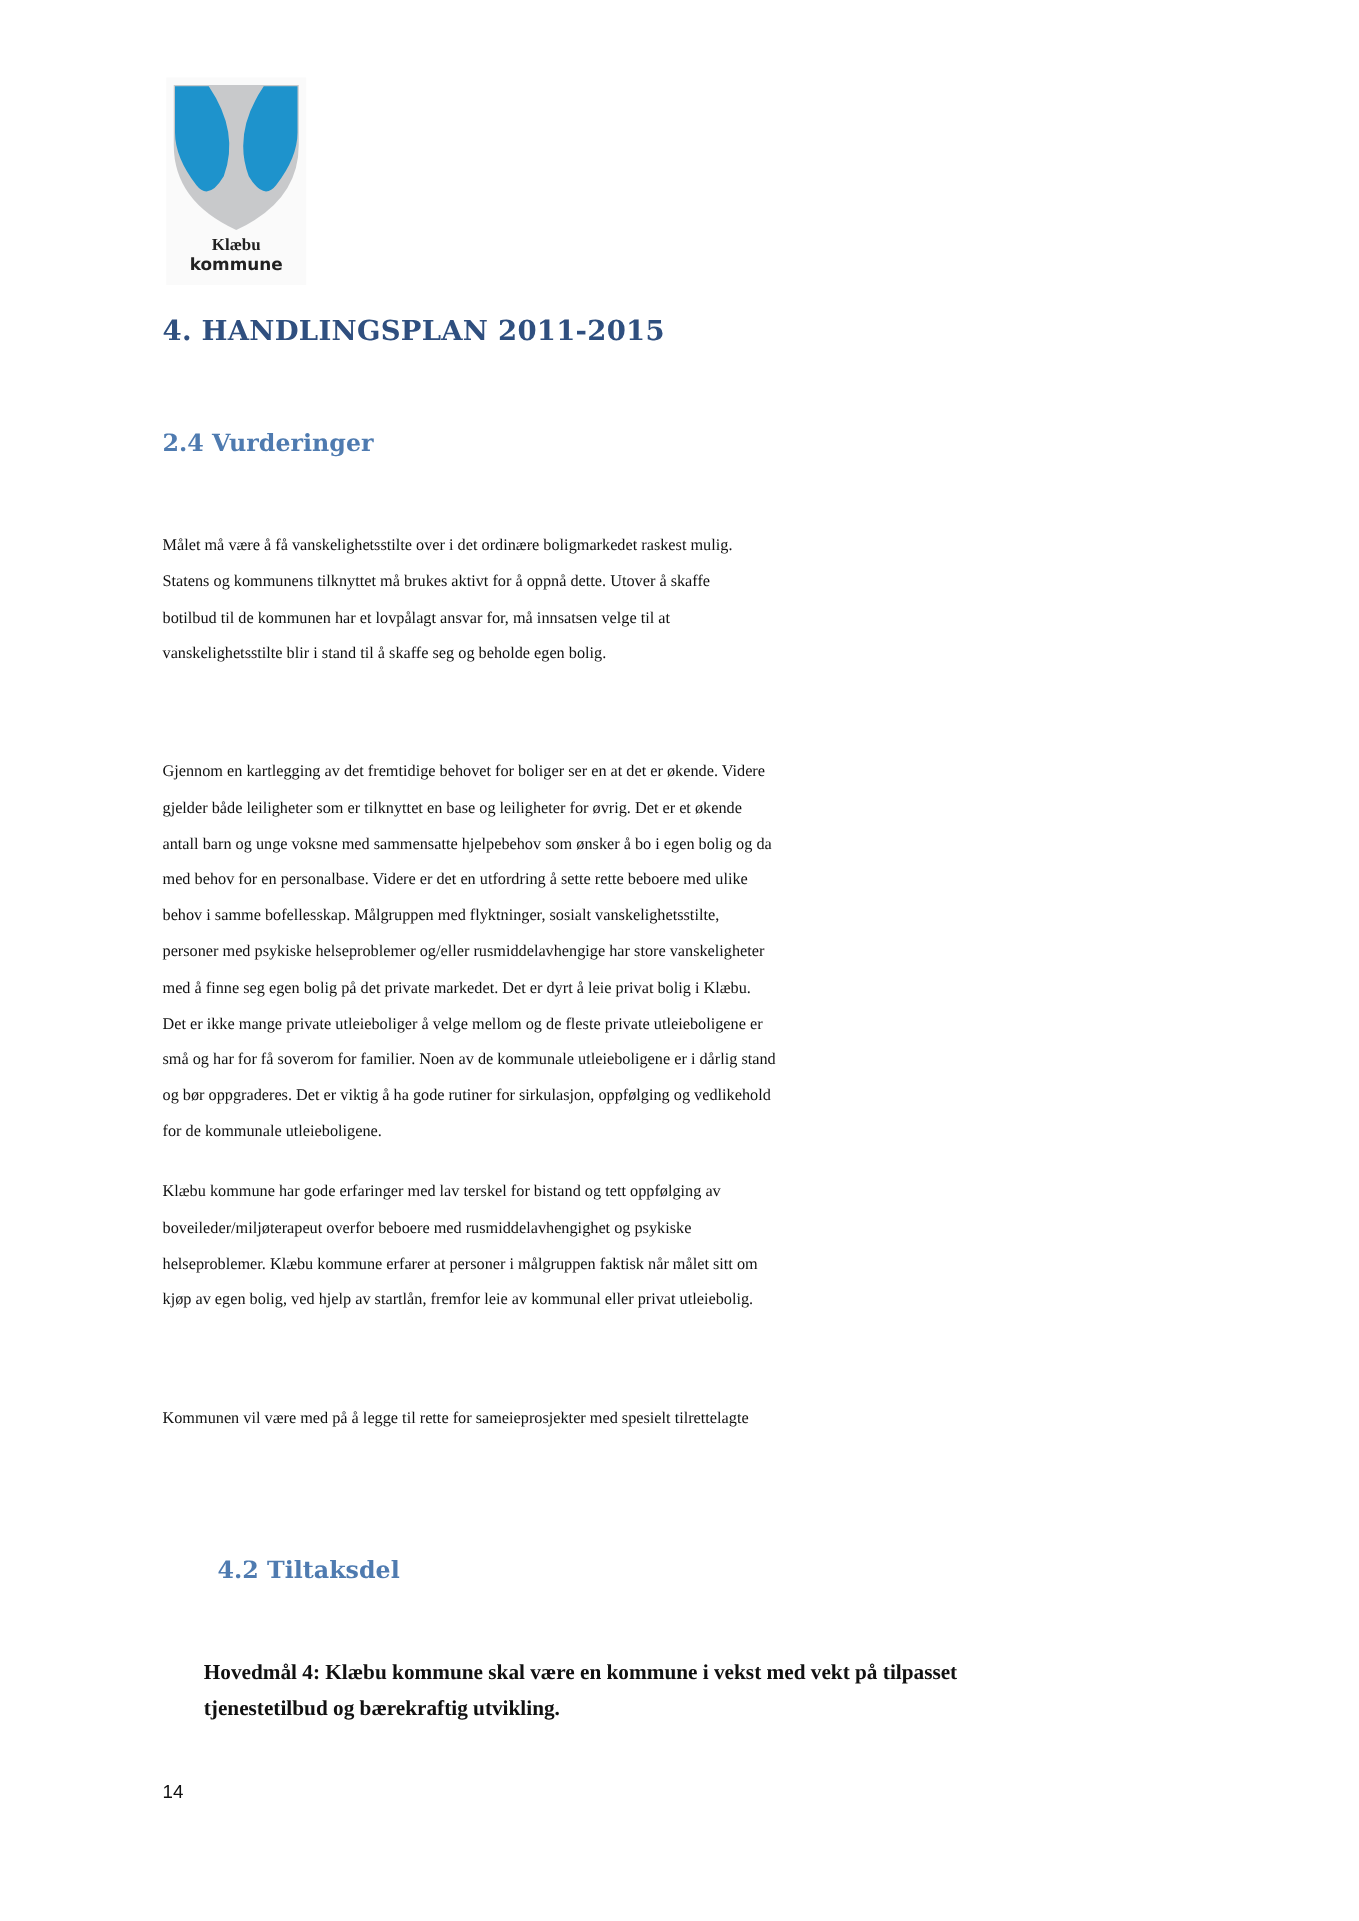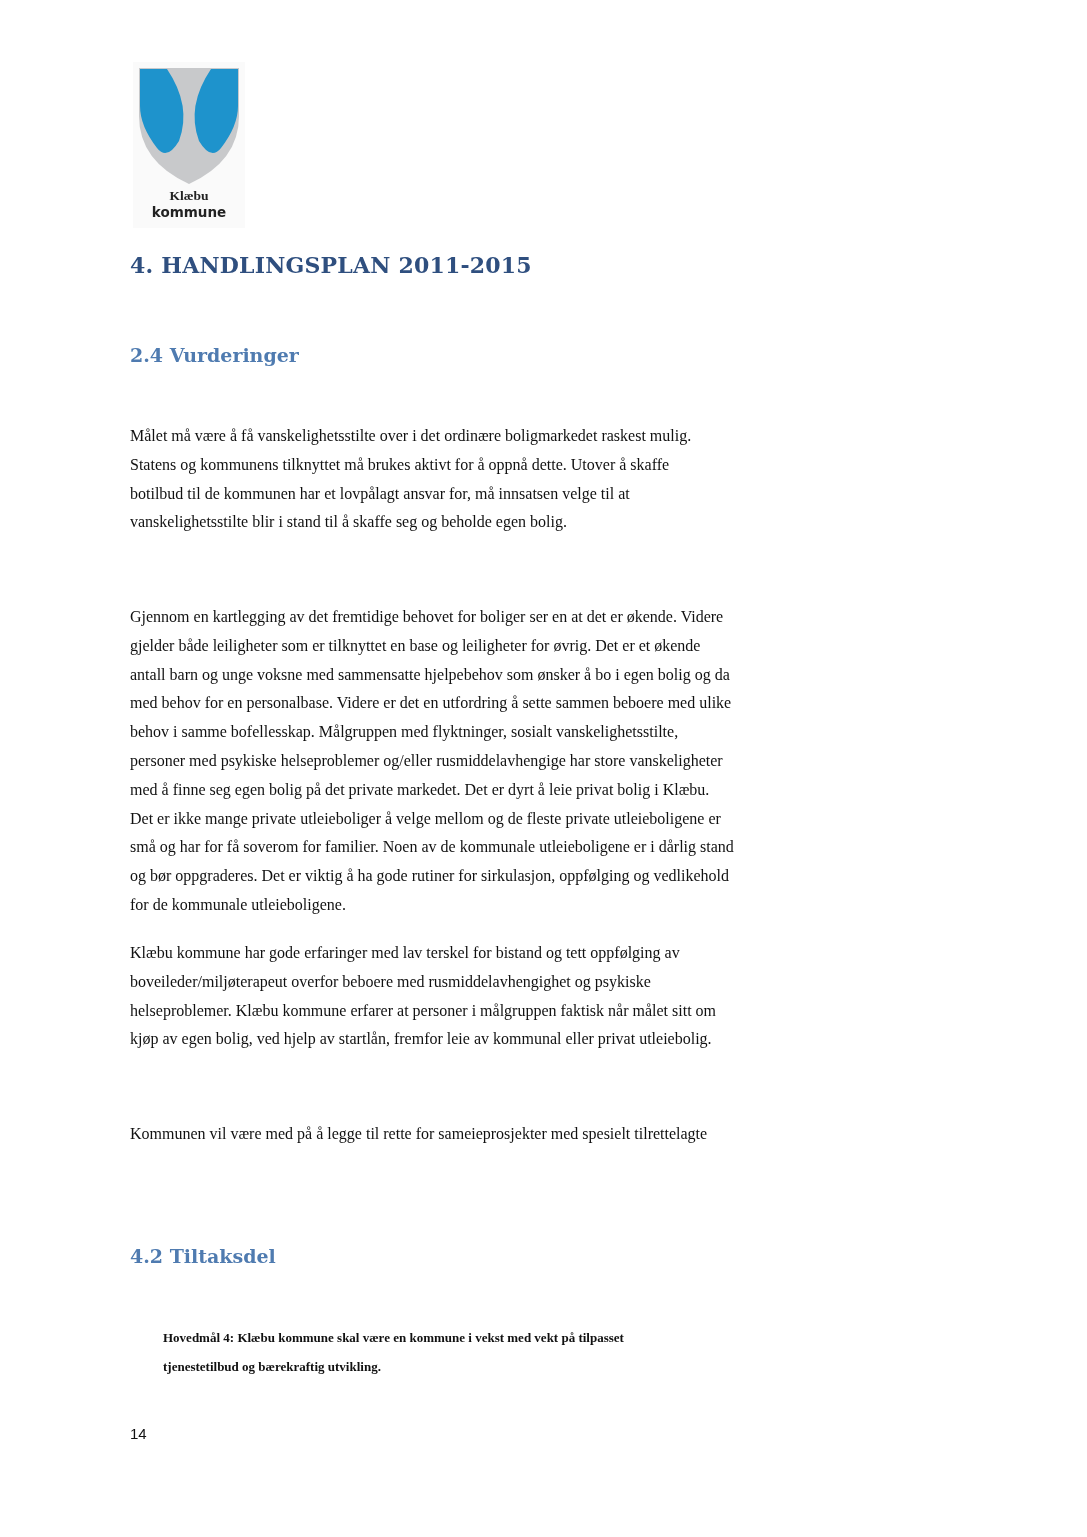--- a/index.html
+++ b/index.html
@@ -49,32 +49,32 @@
       left: 130px;
       font-family: "DejaVu Serif", serif;
       font-weight: bold;
       font-size: 19px;
       color: #4f7bb0;
     }
     .para {
       position: absolute;
       left: 130px;
       width: 840px;
-      font-size: 16px;
+      font-size: 13px;
       line-height: 28.8px;
       margin: 0;
     }
     .para span.line { display: block; white-space: nowrap; }
     .goal {
       position: absolute;
       left: 163px;
       top: 1323px;
       width: 810px;
       font-weight: bold;
-      font-size: 13px;
+      font-size: 17px;
       line-height: 29px;
     }
     .goal span.line { display: block; white-space: nowrap; }
     .page-number {
       position: absolute;
       left: 130px;
       top: 1425px;
       font-family: "Liberation Sans", sans-serif;
       font-size: 15px;
       color: #111;
@@ -101,41 +101,41 @@
   <span class="line">Målet må være å få vanskelighetsstilte over i det ordinære boligmarkedet raskest mulig.</span>
   <span class="line">Statens og kommunens tilknyttet må brukes aktivt for å oppnå dette. Utover å skaffe</span>
   <span class="line">botilbud til de kommunen har et lovpålagt ansvar for, må innsatsen velge til at</span>
   <span class="line">vanskelighetsstilte blir i stand til å skaffe seg og beholde egen bolig.</span>
 </p>
 
 <p class="para" style="top:603px;">
   <span class="line">Gjennom en kartlegging av det fremtidige behovet for boliger ser en at det er økende. Videre</span>
   <span class="line">gjelder både leiligheter som er tilknyttet en base og leiligheter for øvrig. Det er et økende</span>
   <span class="line">antall barn og unge voksne med sammensatte hjelpebehov som ønsker å bo i egen bolig og da</span>
-  <span class="line">med behov for en personalbase. Videre er det en utfordring å sette sammen beboere med ulike</span>
+  <span class="line">med behov for en personalbase. Videre er det en utfordring å sette rette beboere med ulike</span>
   <span class="line">behov i samme bofellesskap. Målgruppen med flyktninger, sosialt vanskelighetsstilte,</span>
   <span class="line">personer med psykiske helseproblemer og/eller rusmiddelavhengige har store vanskeligheter</span>
   <span class="line">med å finne seg egen bolig på det private markedet. Det er dyrt å leie privat bolig i Klæbu.</span>
   <span class="line">Det er ikke mange private utleieboliger å velge mellom og de fleste private utleieboligene er</span>
   <span class="line">små og har for få soverom for familier. Noen av de kommunale utleieboligene er i dårlig stand</span>
   <span class="line">og bør oppgraderes. Det er viktig å ha gode rutiner for sirkulasjon, oppfølging og vedlikehold</span>
   <span class="line">for de kommunale utleieboligene.</span>
 </p>
 
 <p class="para" style="top:939px;">
   <span class="line">Klæbu kommune har gode erfaringer med lav terskel for bistand og tett oppfølging av</span>
   <span class="line">boveileder/miljøterapeut overfor beboere med rusmiddelavhengighet og psykiske</span>
   <span class="line">helseproblemer. Klæbu kommune erfarer at personer i målgruppen faktisk når målet sitt om</span>
   <span class="line">kjøp av egen bolig, ved hjelp av startlån, fremfor leie av kommunal eller privat utleiebolig.</span>
 </p>
 
 <p class="para" style="top:1120px;">
   <span class="line">Kommunen vil være med på å legge til rette for sameieprosjekter med spesielt tilrettelagte</span>
 </p>
 
-<div class="h2" style="top:1245px;">4.2 Tiltaksdel</div>
+<div class="h2" style="top:1245px;margin-left:44px;">4.2 Tiltaksdel</div>
 
 <div class="goal">
   <span class="line">Hovedmål 4: Klæbu kommune skal være en kommune i vekst med vekt på tilpasset</span>
   <span class="line">tjenestetilbud og bærekraftig utvikling.</span>
 </div>
 
 <div class="page-number">14</div>
 
 </body></html>

